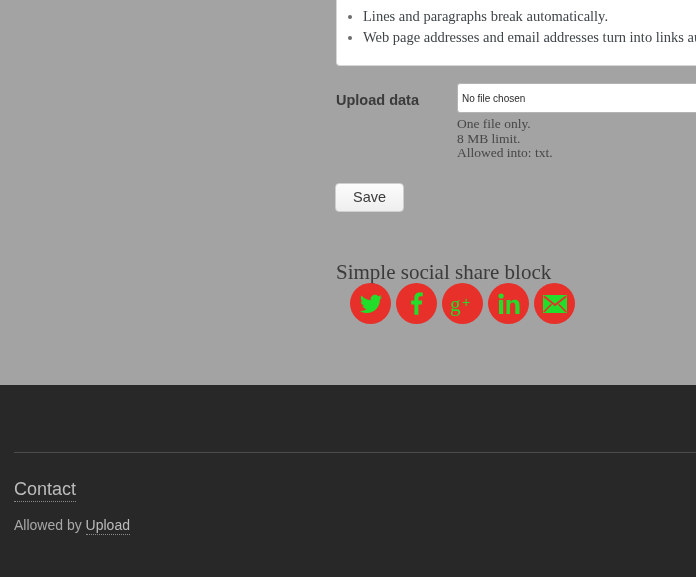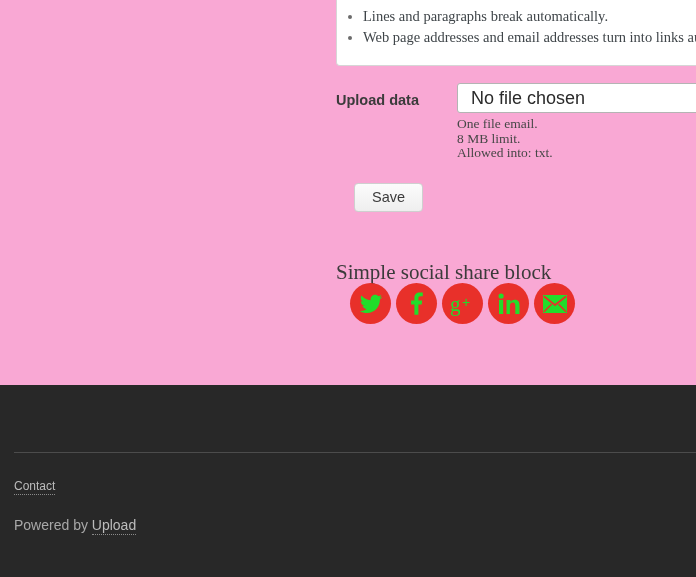--- a/index.html
+++ b/index.html
@@ -25,21 +25,21 @@
     background: #e3e3e3;
   }
 
   
   .content {
     position: absolute;
     top: 0;
     left: 0;
     width: 696px;
     height: 385px;
-    background: #f9a8d4;
+    background: #a3a3a3;
     overflow: hidden;
   }
 
   
   .tips-box {
     position: absolute;
     left: 336px;
     top: -40px;
     width: 420px;
     height: 106px;
@@ -101,40 +101,39 @@
     color: #1c1c1c;
     background: linear-gradient(#f6f6f6, #e8e8e8);
     border: 1px solid #9a9a9a;
     border-radius: 2px;
     padding: 2px 9px 3px 9px;
     line-height: 16px;
     white-space: nowrap;
   }
   .file-status {
     font-family: "Liberation Sans", sans-serif;
-    font-size: 18px;
+    font-size: 10px;
     color: #2a2a2a;
-    margin-left: 9px;
     white-space: nowrap;
   }
   .file-desc {
     position: absolute;
     left: 121px;
     top: 33px;
     font-family: "Liberation Serif", serif;
     font-size: 13.5px;
     line-height: 14.5px;
     color: #474747;
   }
   .file-desc div { white-space: nowrap; }
 
   
   .actions {
     position: absolute;
-    left: 354px;
+    left: 335px;
     top: 183px;
     display: flex;
     gap: 3px;
   }
   .btn {
     font-family: "Liberation Sans", sans-serif;
     font-size: 14.5px;
     color: #3b3b3b;
     background: linear-gradient(#fcfcfc, #eeeeee);
     border: 1px solid #cfcfcf;
@@ -190,21 +189,21 @@
     position: absolute;
     left: 14px;
     top: 67px;
     width: 682px;
     height: 1px;
     background: #4c4c4c;
   }
   .footer-link {
     position: absolute;
     font-family: "Liberation Sans", sans-serif;
-    font-size: 12px;
+    font-size: 18px;
     color: #bcbcbc;
     text-decoration: none;
     border-bottom: 1px dotted #8a8a8a;
     padding-bottom: 1px;
     cursor: pointer;
     white-space: nowrap;
   }
   .contact-link { left: 14px; top: 94px; }
   .powered-by {
     position: absolute;
@@ -238,21 +237,21 @@
   </div>
 
   <div class="upload-row">
     <div class="upload-label">Upload data</div>
 
     <div class="file-wrap">
       <span class="file-status">No file chosen</span>
     </div>
 
     <div class="file-desc">
-      <div>One file email.</div>
+      <div>One file only.</div>
       <div>8 MB limit.</div>
       <div>Allowed into: txt.</div>
     </div>
   </div>
 
   <div class="actions">
     <button class="btn">Save</button>
   </div>
 
   <div class="share-heading">Simple social share block</div>
@@ -294,15 +293,15 @@
       </svg>
     </div>
 
   </div>
 </div>
 
 <div class="footer">
   <div class="footer-divider"></div>
   <a class="footer-link contact-link">Contact</a>
   <div class="powered-by">
-    <span>Powered by </span><a>Upload</a>
+    <span>Allowed by </span><a>Upload</a>
   </div>
 </div>
 
 </body></html>

